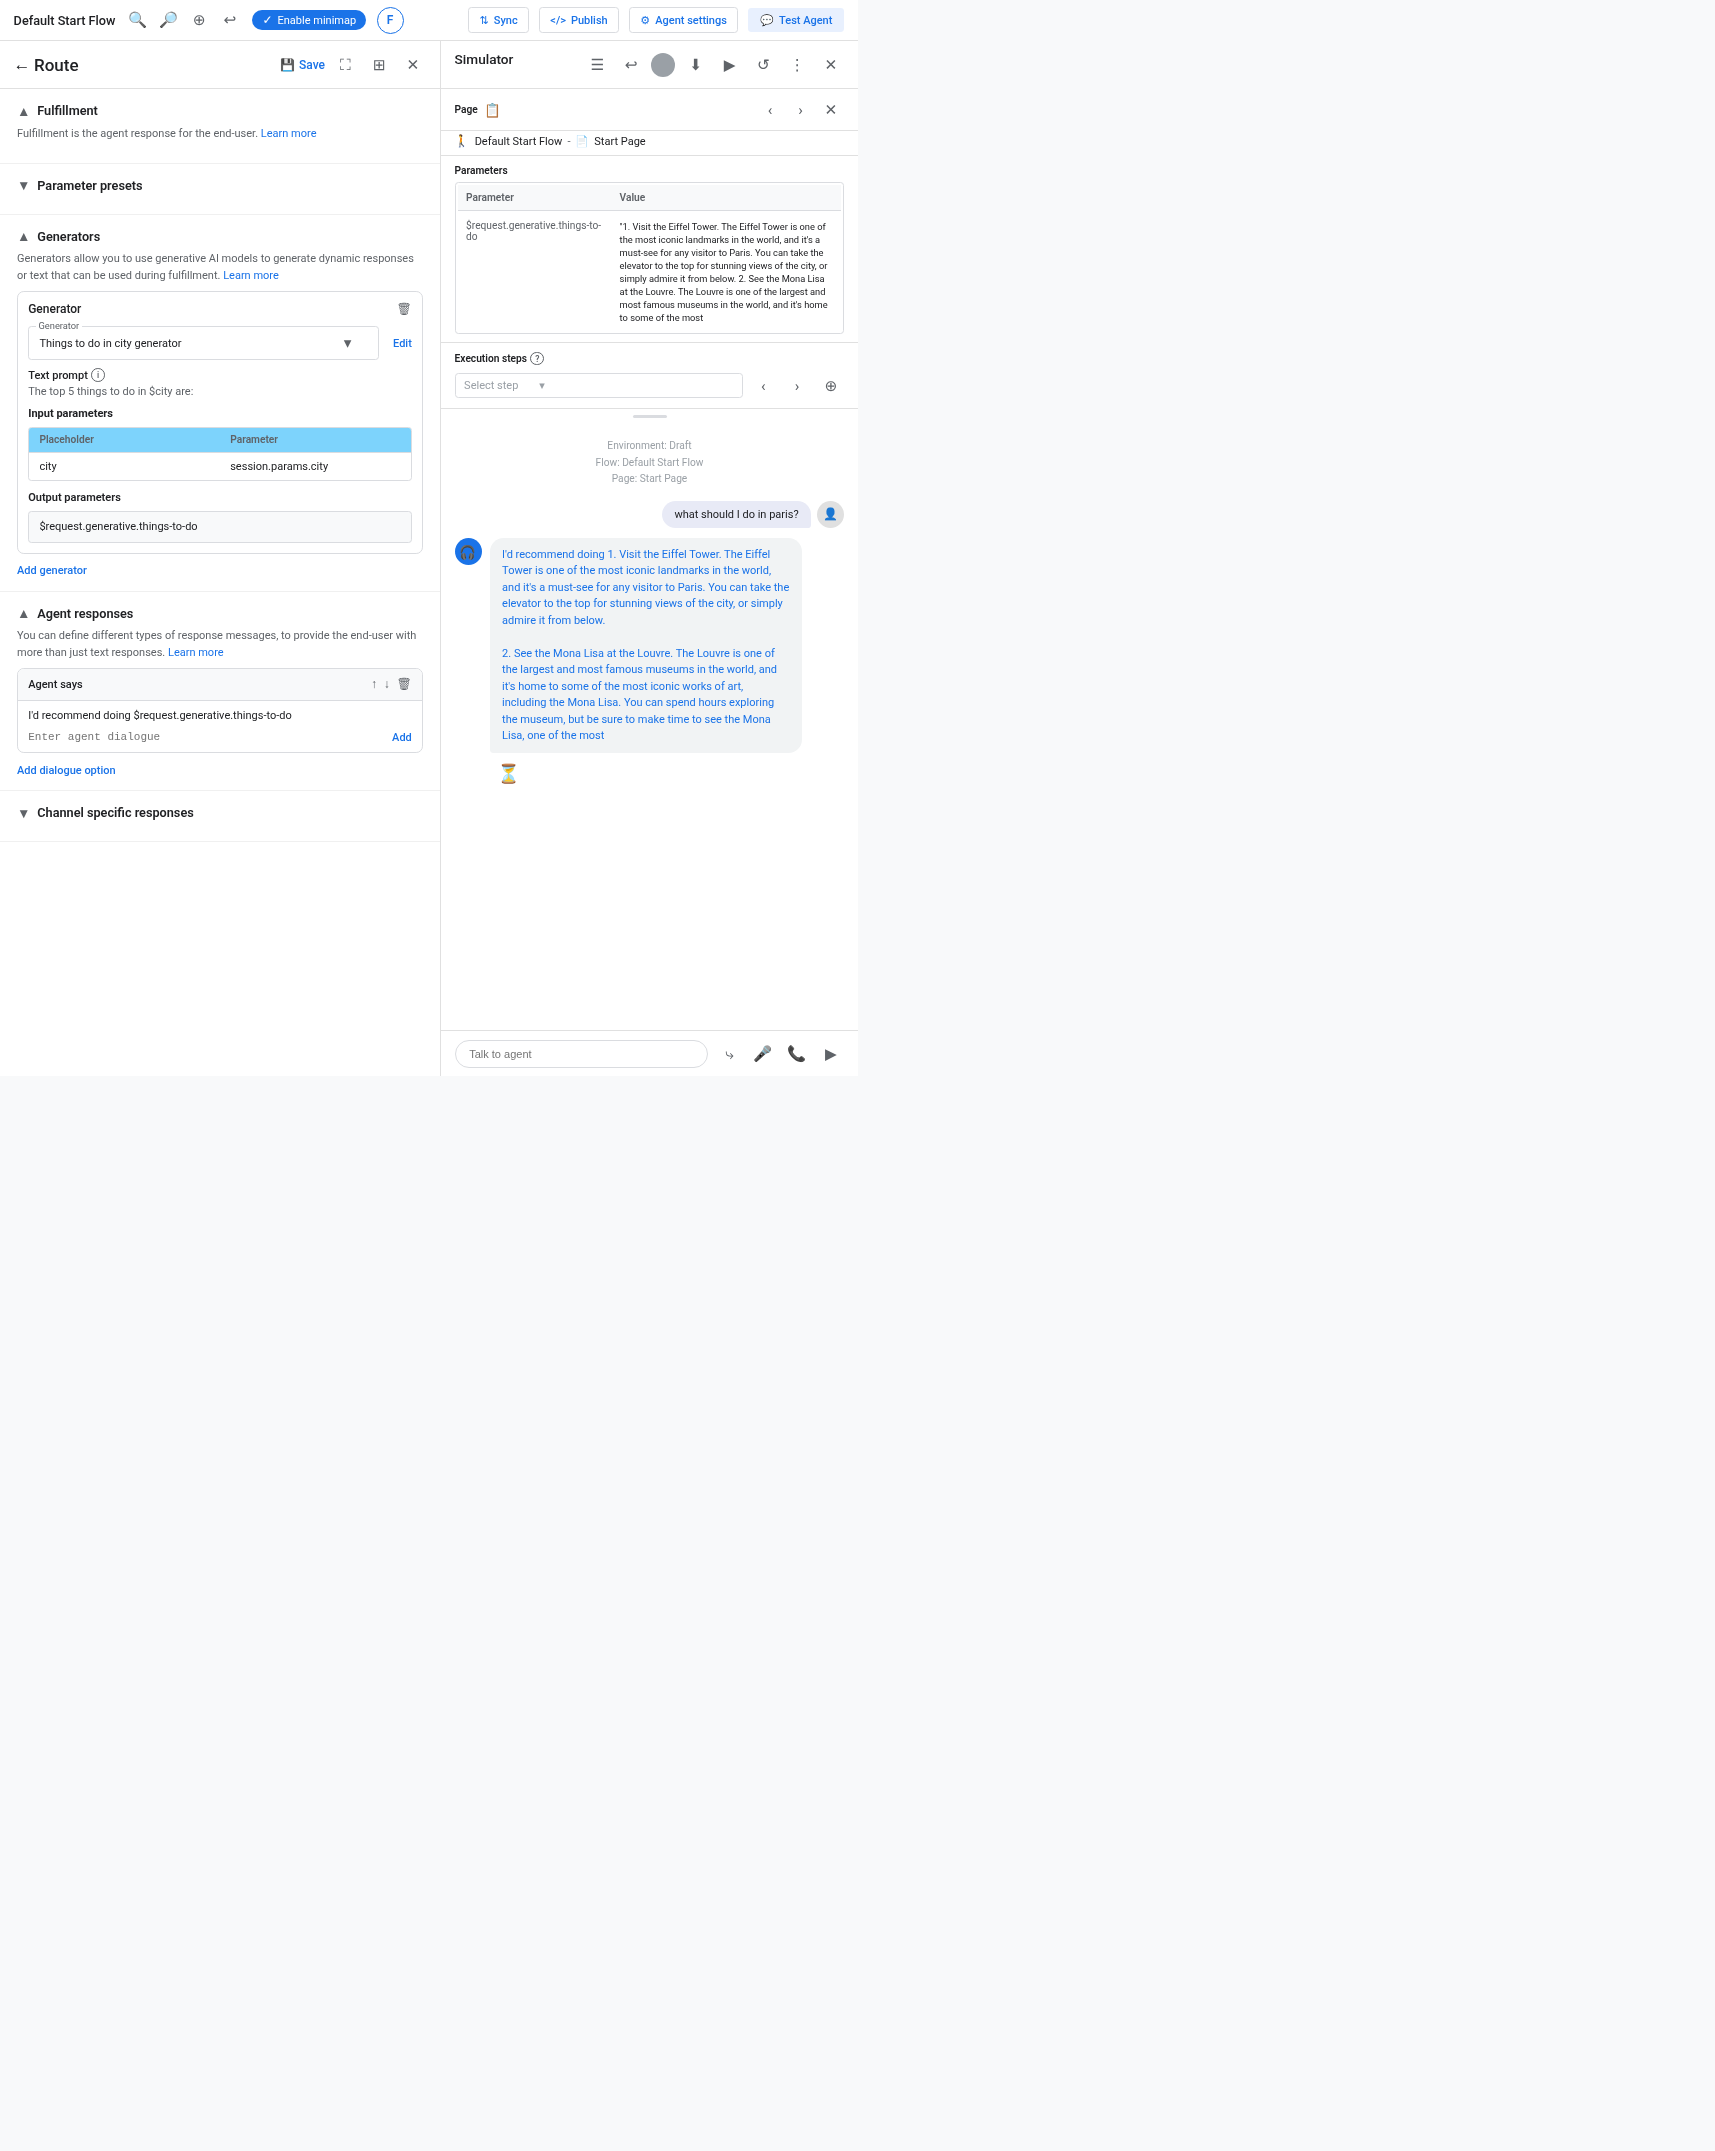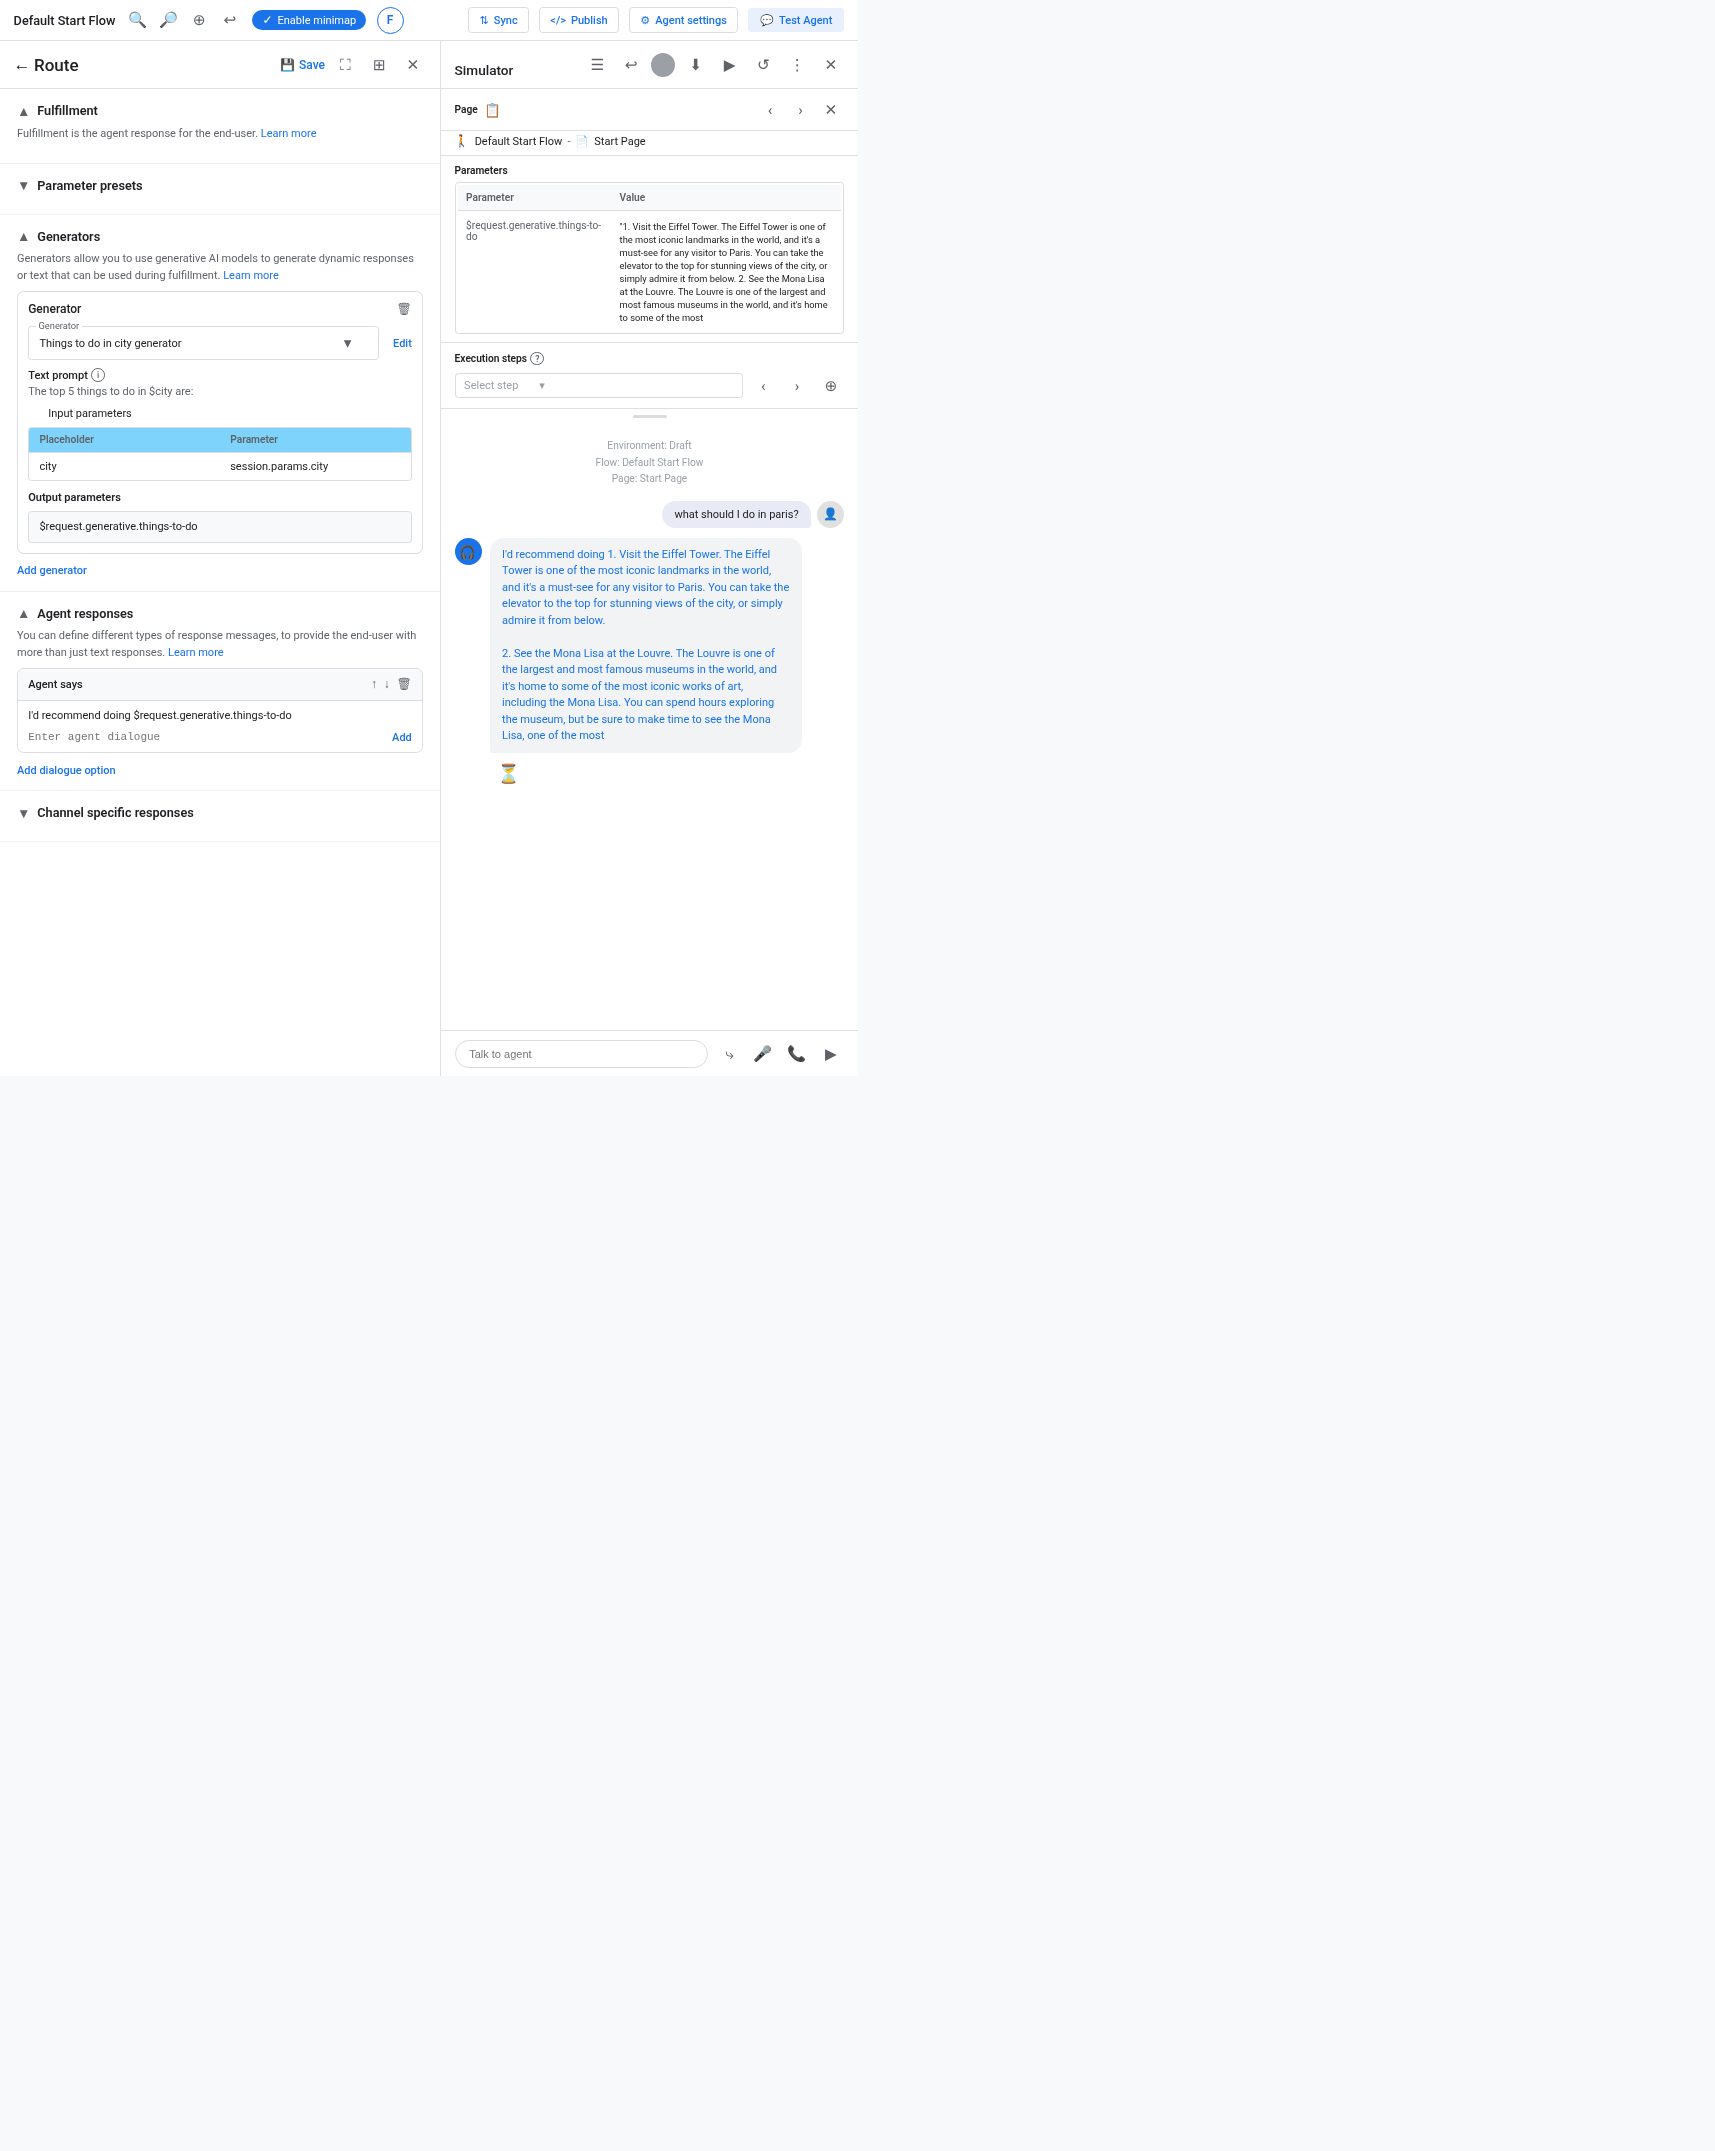--- a/index.html
+++ b/index.html
@@ -49,21 +49,21 @@
     .generator-box-title { font-size: 12px; font-weight: 500; }
     .dropdown-field { position: relative; border: 0.8px solid #dadce0; border-radius: 3.4px; padding: 6.8px 27px 6.8px 10.2px; font-size: 11px; color: #202124; background: #fff; cursor: pointer; display: flex; align-items: center; justify-content: space-between; }
     .dropdown-field-label { position: absolute; top: -6.8px; left: 6.8px; font-size: 9.3px; color: #5f6368; background: #fff; padding: 0 2.5px; }
     .dropdown-arrow { color: #5f6368; font-size: 15.3px; }
     .edit-link { color: #1a73e8; font-size: 11px; font-weight: 500; cursor: pointer; margin-left: 6.8px; }
 
     .text-prompt-label { font-size: 11px; font-weight: 500; margin: 8.5px 0 3.4px; display: flex; align-items: center; gap: 3.4px; }
     .info-icon { width: 13.6px; height: 13.6px; border-radius: 50%; border: 0.8px solid #5f6368; display: flex; align-items: center; justify-content: center; font-size: 8.5px; color: #5f6368; }
     .text-prompt-value { font-size: 11px; color: #5f6368; margin-bottom: 8.5px; }
 
-    .params-title { font-size: 11px; font-weight: 400; margin-bottom: 6.8px; margin-left: 20px; }
+    .params-title { font-size: 11px; font-weight: 700; margin-bottom: 6.8px; }
     .params-table { width: 100%; border: 0.8px solid #dadce0; border-radius: 3.4px; overflow: hidden; }
     .params-table-header { display: grid; grid-template-columns: 1fr 1fr; background: #7dd3fc; }
     .params-table-header span { padding: 6.8px 10.2px; font-size: 10.2px; font-weight: 600; color: #5f6368; }
     .params-table-row { display: grid; grid-template-columns: 1fr 1fr; border-top: 0.8px solid #dadce0; }
     .params-table-row span { padding: 6.8px 10.2px; font-size: 11px; color: #202124; }
 
     .output-title { font-size: 11px; font-weight: 600; margin: 10.2px 0 6.8px; }
     .output-field { border: 0.8px solid #dadce0; border-radius: 3.4px; padding: 8.5px 10.2px; font-size: 11px; color: #202124; background: #f8f9fa; }
 
     .add-link { color: #1a73e8; font-size: 11px; font-weight: 500; cursor: pointer; margin-top: 10.2px; display: inline-block; }
@@ -73,21 +73,21 @@
     .agent-says-header { display: flex; align-items: center; justify-content: space-between; padding: 8.5px 10.2px; background: #f8f9fa; border-bottom: 0.8px solid #dadce0; }
     .agent-says-title { font-size: 11px; font-weight: 500; }
     .agent-says-actions { display: flex; gap: 6.8px; color: #5f6368; }
     .agent-says-content { padding: 8.5px 10.2px; font-size: 11px; color: #202124; }
     .agent-input-row { display: flex; align-items: center; padding: 0 10.2px 8.5px; gap: 6.8px; }
     .agent-input { flex: 1; border: none; outline: none; font-size: 11px; color: #9aa0a6; font-family: Liberation Mono, monospace; }
     .agent-input-add { color: #1a73e8; font-size: 11px; font-weight: 500; cursor: pointer; }
 
     
     .right-panel { flex: 1; background: #fff; display: flex; flex-direction: column; }
-    .sim-header { display: flex; align-items: flex-end; padding: 10.2px 13.6px; border-bottom: 0.8px solid #e0e0e0; gap: 6.8px; }
+    .sim-header { display: flex; align-items: flex-start; padding: 10.2px 13.6px; border-bottom: 0.8px solid #e0e0e0; gap: 6.8px; }
     .sim-title { font-size: 13.6px; font-weight: 500; flex: 1; }
     .sim-actions { display: flex; gap: 6.8px; align-items: center; }
     .sim-section-label { font-size: 10.2px; font-weight: 600; color: #202124; margin-bottom: 5.1px; }
 
     .sim-intent-section { padding: 8.5px 13.6px; border-bottom: 0.8px solid #e0e0e0; }
     .sim-intent-value { font-size: 11px; color: #5f6368; }
 
     .sim-params-section { padding: 8.5px 13.6px; border-bottom: 0.8px solid #e0e0e0; }
     .sim-params-table { width: 100%; border: 0.8px solid #dadce0; border-radius: 3.4px; margin-top: 6.8px; }
     .sim-params-header { display: grid; grid-template-columns: 1fr 1.5fr; background: #f8f9fa; border-bottom: 0.8px solid #dadce0; }

